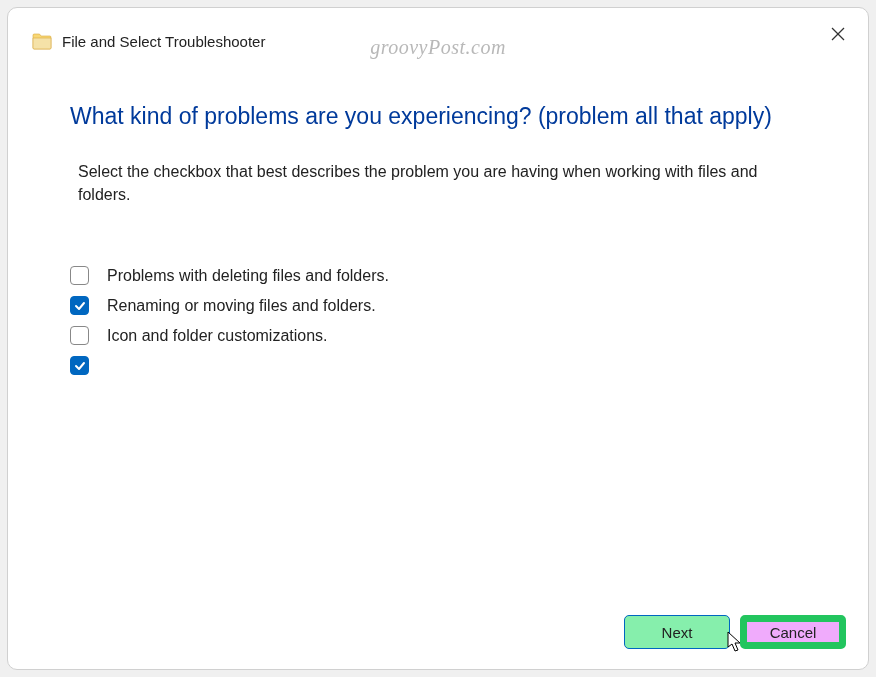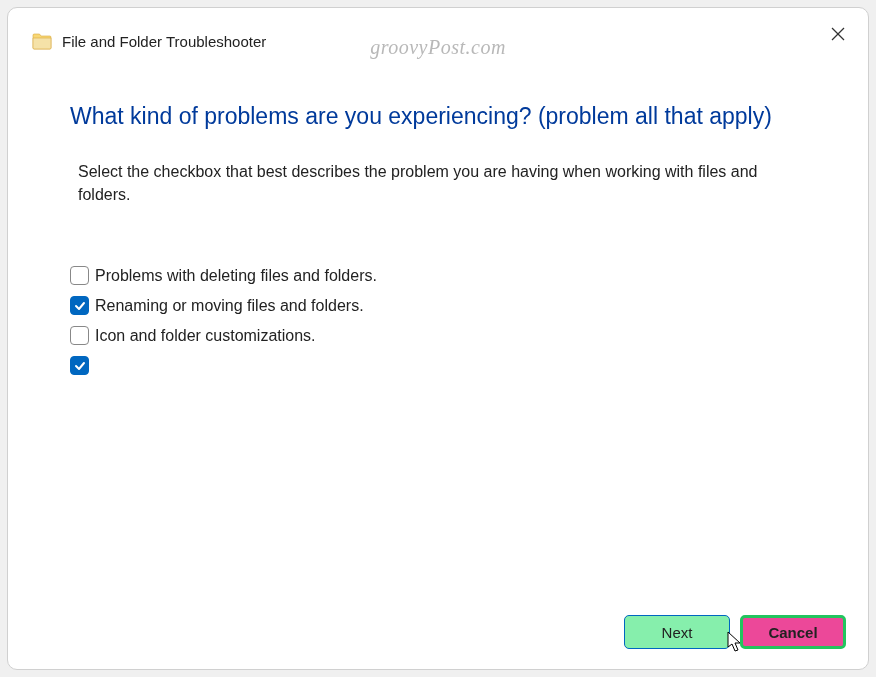--- a/index.html
+++ b/index.html
@@ -78,21 +78,21 @@
       margin-left: 8px;
     }
     .options {
       display: flex;
       flex-direction: column;
       gap: 11px;
     }
     .option {
       display: flex;
       align-items: center;
-      gap: 6px;
+      gap: 18px;
       cursor: pointer;
     }
     .checkbox {
       width: 19px;
       height: 19px;
       border-radius: 4px;
       display: flex;
       align-items: center;
       justify-content: center;
       flex-shrink: 0;
@@ -131,24 +131,23 @@
       display: flex;
       align-items: center;
       justify-content: center;
     }
     .btn-primary {
       background: #86efac;
       border: 1.5px solid #0067c0;
       color: #222;
     }
     .btn-secondary {
-      background: #ec4899;
-      border: 3px solid #22c55e;
-      color: #222;
-      font-weight: bold;
+      background: #f0abfc;
+      border: 7px solid #22c55e;
+      color: #222;
     }
     .cursor {
       position: absolute;
       bottom: 16px;
       right: 125px;
       width: 16px;
       height: 22px;
       pointer-events: none;
     }
   </style>
@@ -164,21 +163,21 @@
     </svg>
   </div>
 
   <div class="watermark">groovyPost.com</div>
 
   <div class="header">
     <svg class="folder-icon" viewBox="0 0 20 18">
       <path d="M1 3 L1 16 C1 16.5 1.5 17 2 17 L18 17 C18.5 17 19 16.5 19 16 L19 5 C19 4.5 18.5 4 18 4 L9 4 L7.5 2 L2 2 C1.5 2 1 2.5 1 3 Z" fill="#f8d775" stroke="#d9a93e" stroke-width="0.6"></path>
       <path d="M1 6 L19 6 L19 16 C19 16.5 18.5 17 18 17 L2 17 C1.5 17 1 16.5 1 16 Z" fill="#f5e2a8" stroke="#d9a93e" stroke-width="0.6"></path>
     </svg>
-    <span class="header-title">File and Folder Troubleshooter</span>
+    <span class="header-title">File and Select Troubleshooter</span>
   </div>
 
   <div class="content">
     <h1 class="question">What kind of problems are you experiencing? (problem all that apply)</h1>
     <p class="instructions">Select the checkbox that best describes the problem you are having when working with files and folders.</p>
 
     <div class="options">
 
       <label class="option">
         <span class="checkbox unchecked"></span>

